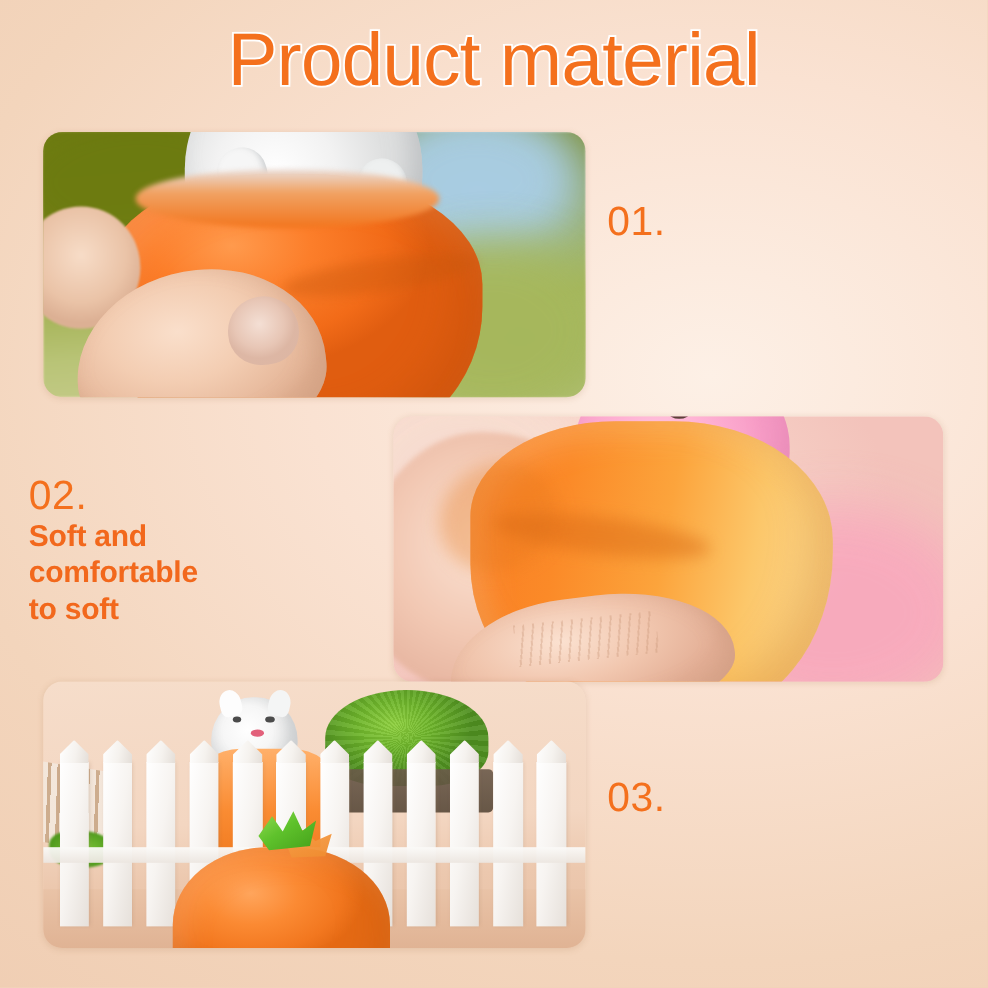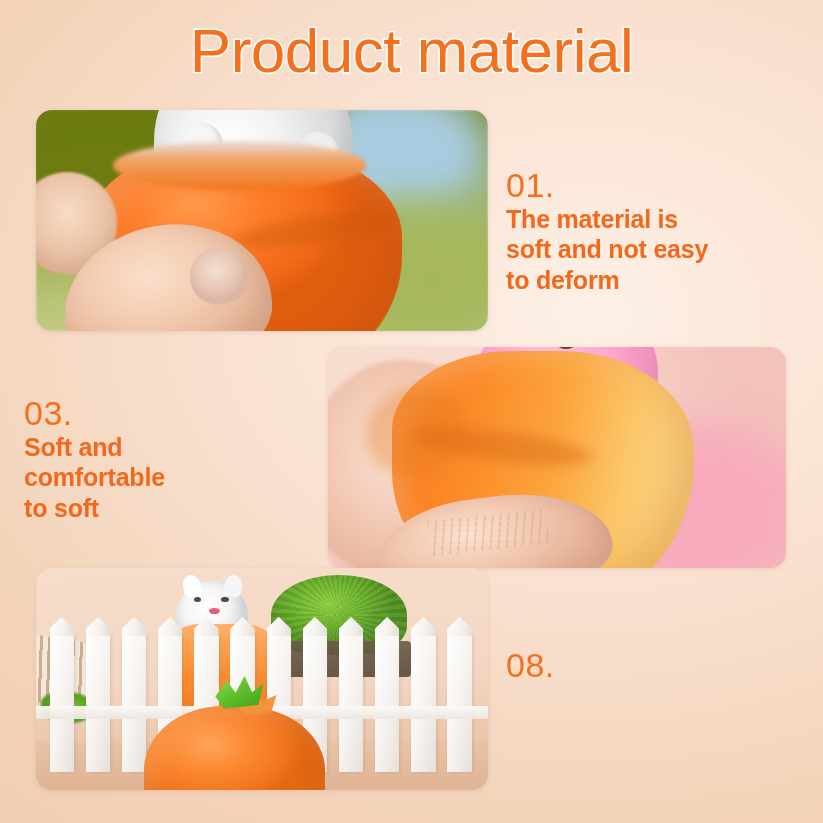--- a/index.html
+++ b/index.html
@@ -353,44 +353,41 @@
     <div class="carrot"></div>
     <div class="rim"></div>
     <div class="crease"></div>
     <div class="knuckle"></div>
     <div class="thumb"></div>
     <div class="nail"></div>
   </div>
 
   <div class="block" id="block1">
     <div class="num">01.</div>
-    <div class="desc">The material is
-soft and not easy
-to deform</div>
   </div>
 
   <div class="photo" id="photo2" aria-label="A hand squeezing an orange-to-yellow carrot squishy toy, deforming it, with a pink pig character popping out of the opening, against a soft pink background">
     <div class="bg"></div>
     <div class="pinkblur2"></div>
     <div class="pinkblur"></div>
     <div class="handbg"></div>
     <div class="pig"></div>
     <div class="pig-eye"></div>
     <div class="pig-snout"></div>
     <div class="pig-cheek"></div>
     <div class="pig-arm"></div>
     <div class="carrot"></div>
     <div class="fold2"></div>
     <div class="fold"></div>
     <div class="finger"></div>
     <div class="finger-lines"></div>
   </div>
 
   <div class="block" id="block2">
-    <div class="num">03.</div>
+    <div class="num">02.</div>
     <div class="desc">Soft and
 comfortable
 to soft</div>
   </div>
 
   <div class="photo" id="photo3" aria-label="An orange carrot squishy toy with a green leafy top standing behind a small white picket fence, with a white rabbit figure and a green moss ball plant in the background">
     <div class="bg"></div>
     <div class="table"></div>
     <div class="moss"></div>
     <div class="moss-tex"></div>
@@ -418,16 +415,16 @@
       <div class="picket" style="left:83%"></div>
       <div class="picket" style="left:91%"></div>
       <div class="rail"></div>
     </div>
     <div class="carrot3"></div>
     <div class="leaf2"></div>
     <div class="leaf"></div>
   </div>
 
   <div class="block" id="block3">
-    <div class="num">08.</div>
+    <div class="num">03.</div>
   </div>
 
 </div>
 
 </body></html>

